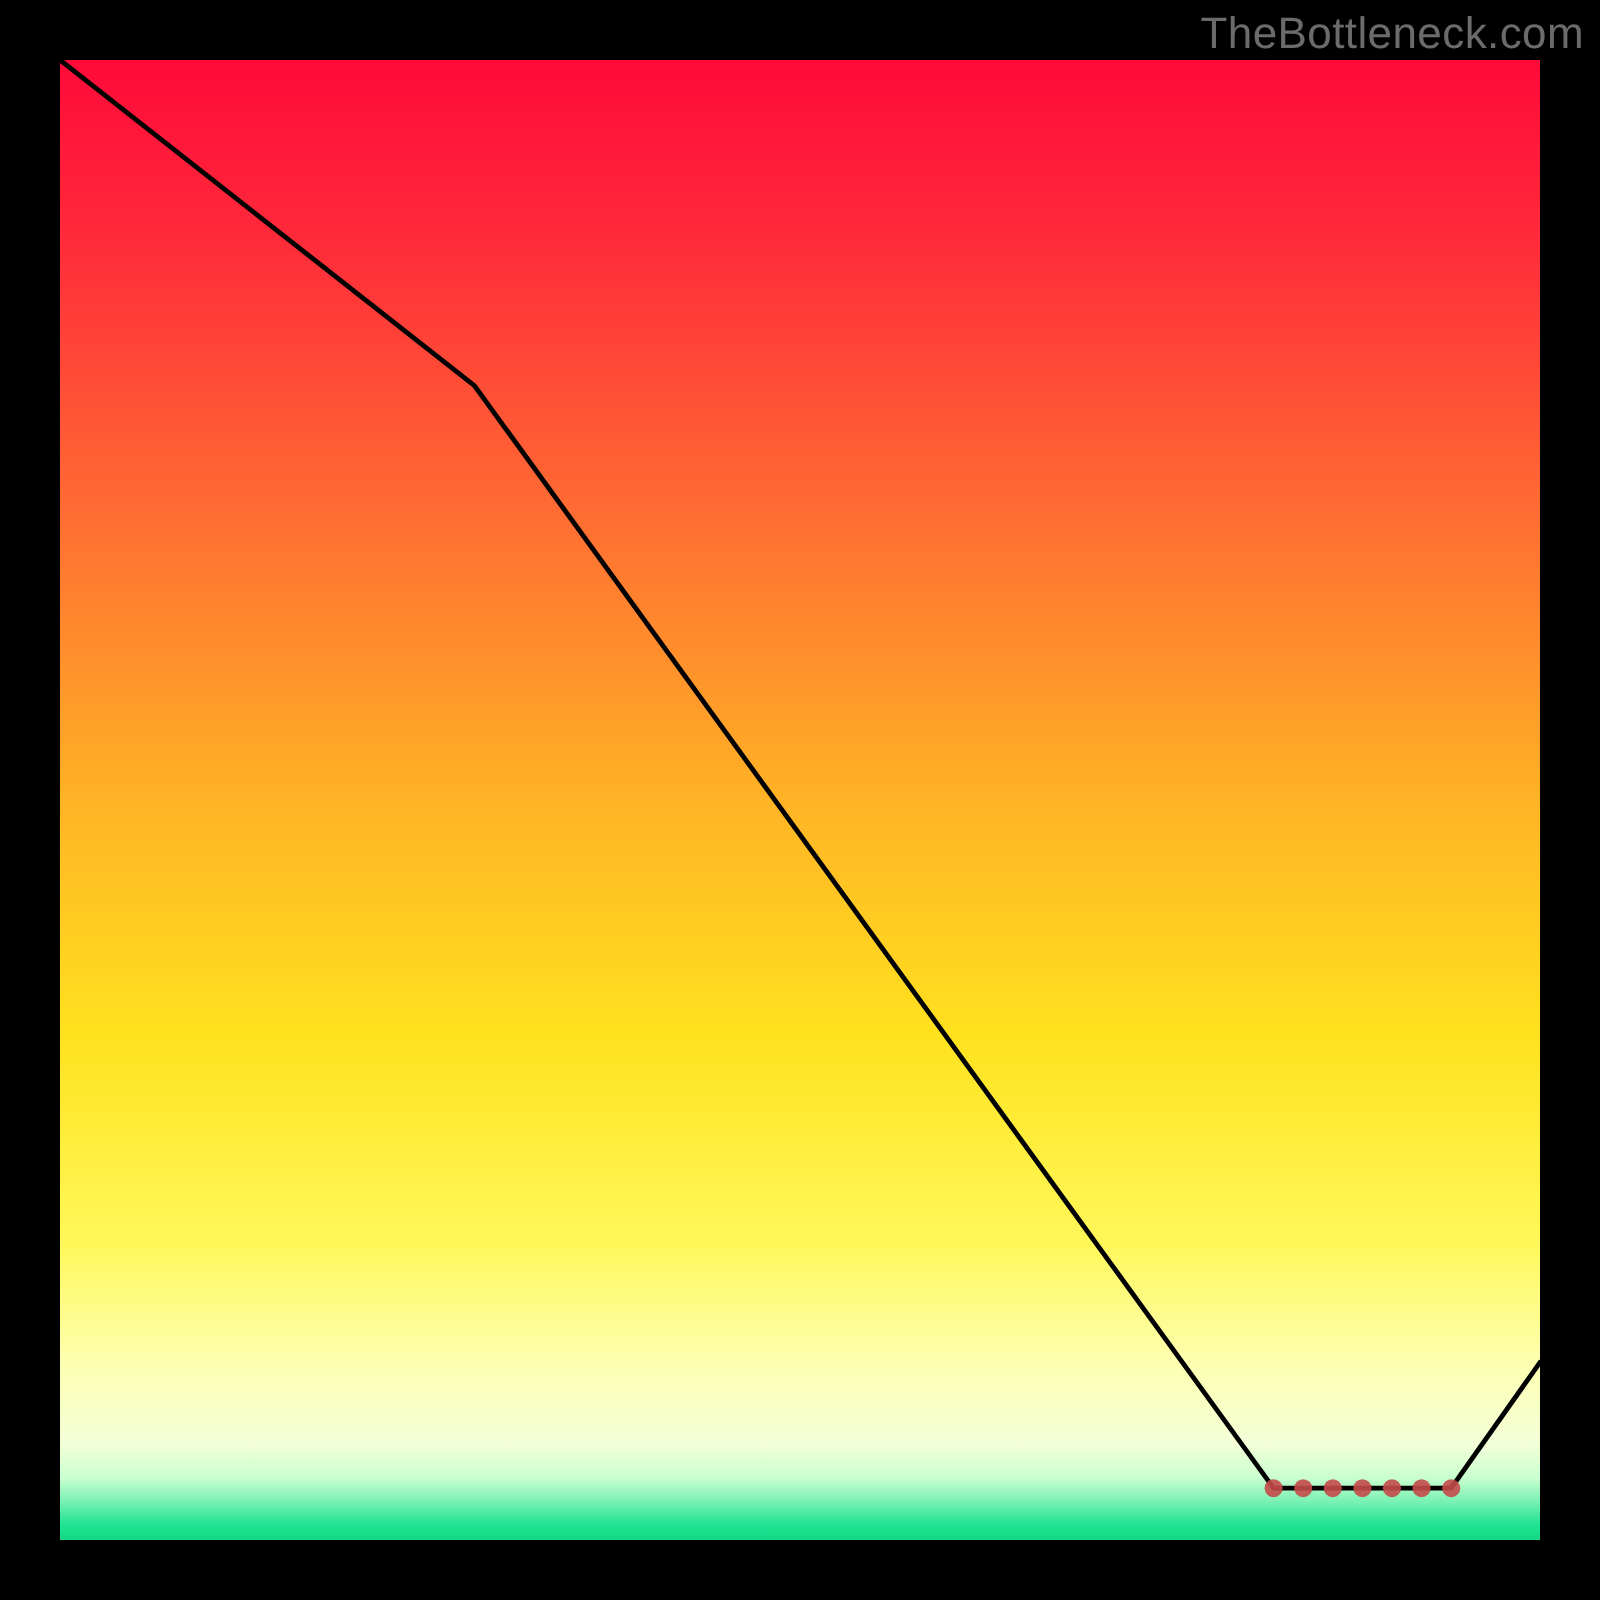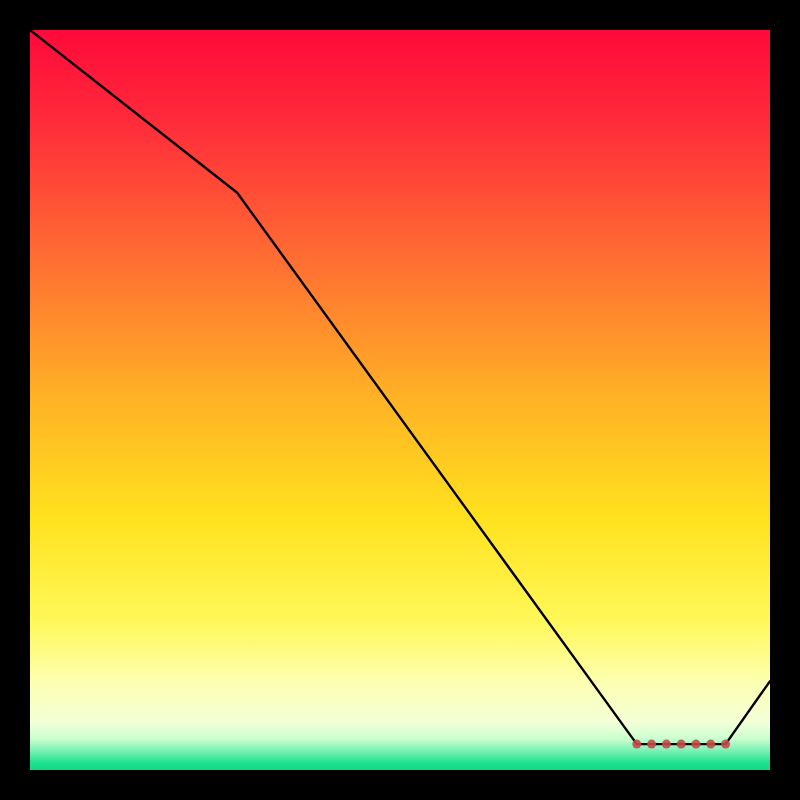--- a/index.html
+++ b/index.html
@@ -35,20 +35,21 @@
     height: 740px;
   }
   .plot svg {
     display: block;
   }
 </style>
 </head>
 <body>
 
 <div class="frame">
+  <div class="watermark">TheBottleneck.com</div>
 
   <div class="plot">
     <svg id="chart-svg" width="740" height="740" viewBox="0 0 740 740">
       <defs>
         <linearGradient id="bg-grad" x1="0" y1="0" x2="0" y2="1">
             <stop offset="0%" stop-color="#ff0a3a"></stop>
             <stop offset="12%" stop-color="#ff2a3a"></stop>
             <stop offset="30%" stop-color="#ff6a33"></stop>
             <stop offset="50%" stop-color="#ffb325"></stop>
             <stop offset="66%" stop-color="#ffe21e"></stop>

